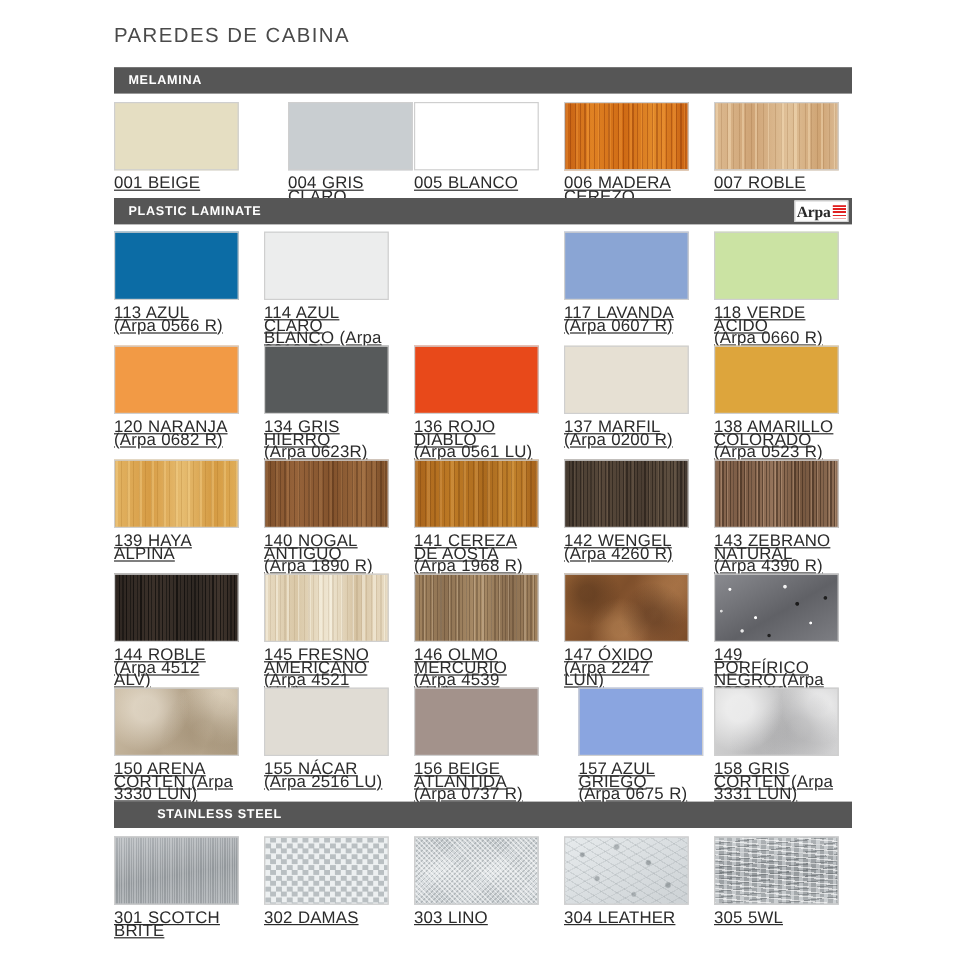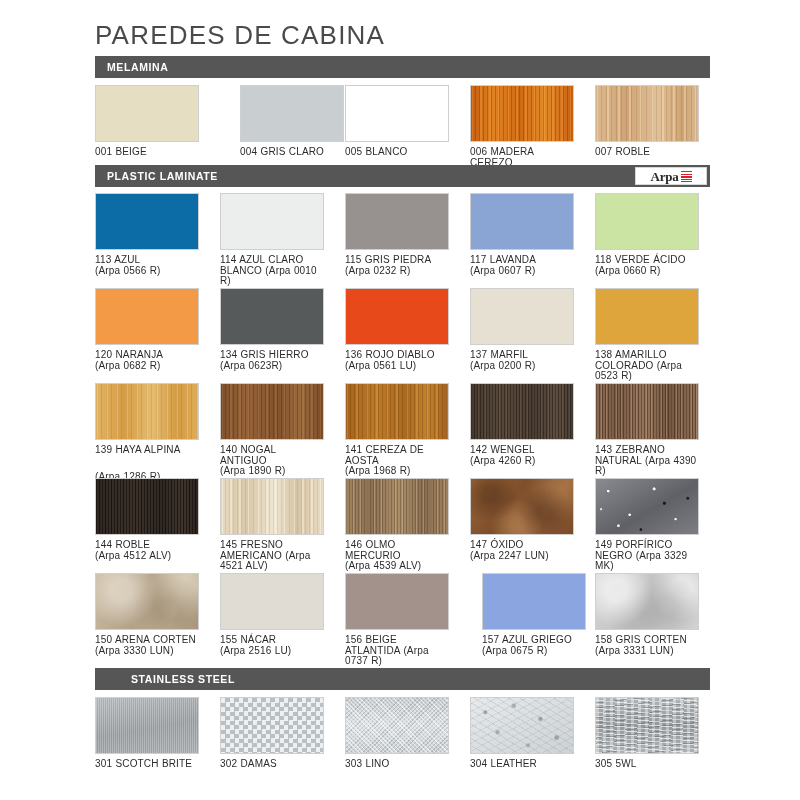--- a/index.html
+++ b/index.html
@@ -5,52 +5,52 @@
   html,body{margin:0;padding:0;}
   body{
     width:800px;height:800px;overflow:hidden;background:#ffffff;
     font-family:"Liberation Sans","DejaVu Sans",sans-serif;
     -webkit-font-smoothing:antialiased;
   }
   .page{position:relative;width:800px;height:800px;box-sizing:border-box;}
 
   .page-title{
     position:absolute;left:95px;top:20px;
-    font-size:26px;letter-spacing:1.2px;color:#4a4a4a;font-weight:400;
+    font-size:17px;letter-spacing:1.2px;color:#4a4a4a;font-weight:400;
     white-space:nowrap;
   }
 
   .section-bar{
     position:absolute;left:95px;width:615px;height:22px;
     background:#565656;color:#ffffff;
     font-size:10.5px;font-weight:bold;letter-spacing:.6px;
     display:flex;align-items:center;box-sizing:border-box;padding-left:12px;
   }
   .arpa-logo{
-    position:absolute;right:3px;top:2px;width:72px;height:18px;
+    position:absolute;right:3px;top:2px;width:45px;height:18px;
     background:#ffffff;border:1px solid #d7d7d7;box-sizing:border-box;
     display:flex;align-items:center;justify-content:center;gap:2px;
   }
   .arpa-word{
     font-family:"Liberation Serif","DejaVu Serif",serif;
     font-size:13px;color:#2a2a2a;line-height:1;letter-spacing:-.2px;
   }
   .arpa-bars{width:11px;height:11px;
     background:repeating-linear-gradient(to bottom,#e02020 0 1.4px,#ffffff 1.4px 2.6px);
   }
 
   .swatch-row{position:absolute;left:95px;width:620px;}
   .cell{position:absolute;top:0;width:104px;}
   .sw{
     width:104px;height:57px;box-sizing:border-box;
     border:1px solid #cfcfcf;background:#fff;
   }
   .cap{
-    margin-top:5px;font-size:10px;line-height:10.5px;color:#2b2b2b;
-    letter-spacing:.15px;word-spacing:.4px;
+    margin-top:5px;font-size:14px;line-height:10.5px;color:#2b2b2b;
+    letter-spacing:.15px;word-spacing:.4px;text-decoration:underline;
   }
 
   
   .tx-cerezo{
     background-color:#d3701a;
     background-image:
       repeating-linear-gradient(90deg,rgba(120,40,0,.34) 0 1px,rgba(255,255,255,0) 1px 4px),
       repeating-linear-gradient(90deg,rgba(255,170,70,.30) 0 2px,rgba(0,0,0,0) 2px 9px),
       linear-gradient(90deg,#c55f12,#e08223 22%,#cf6a14 48%,#e28a2a 72%,#c96213);
   }
@@ -241,25 +241,20 @@
       <div class="swatch-row" style="top: 193px; height: 90px;">
         <div class="cell" style="left: 0px;">
           <div class="sw" style="background: rgb(12, 108, 165);"></div>
           <div class="cap">113 AZUL</div>
           <div class="cap" style="margin-top: 0px;">(Arpa 0566 R)</div>
         </div>
         <div class="cell" style="left: 125px;">
           <div class="sw" style="background: rgb(236, 237, 237);"></div>
           <div class="cap">114 AZUL CLARO BLANCO (Arpa 0010 R)</div>
         </div>
-        <div class="cell" style="left: 250px;">
-          <div class="sw" style="background: rgb(151, 145, 143);"></div>
-          <div class="cap">115 GRIS PIEDRA</div>
-          <div class="cap" style="margin-top: 0px;">(Arpa 0232 R)</div>
-        </div>
         <div class="cell" style="left: 375px;">
           <div class="sw" style="background: rgb(138, 165, 212);"></div>
           <div class="cap">117 LAVANDA</div>
           <div class="cap" style="margin-top: 0px;">(Arpa 0607 R)</div>
         </div>
         <div class="cell" style="left: 500px;">
           <div class="sw" style="background: rgb(203, 227, 163);"></div>
           <div class="cap">118 VERDE ÁCIDO</div>
           <div class="cap" style="margin-top: 0px;">(Arpa 0660 R)</div>
         </div>

